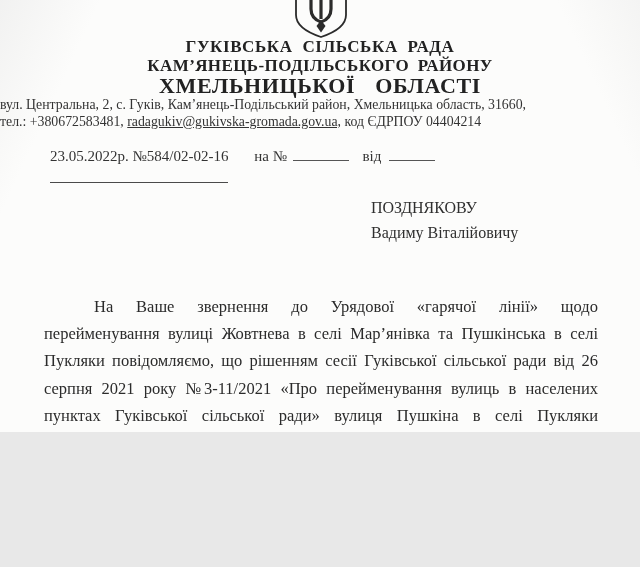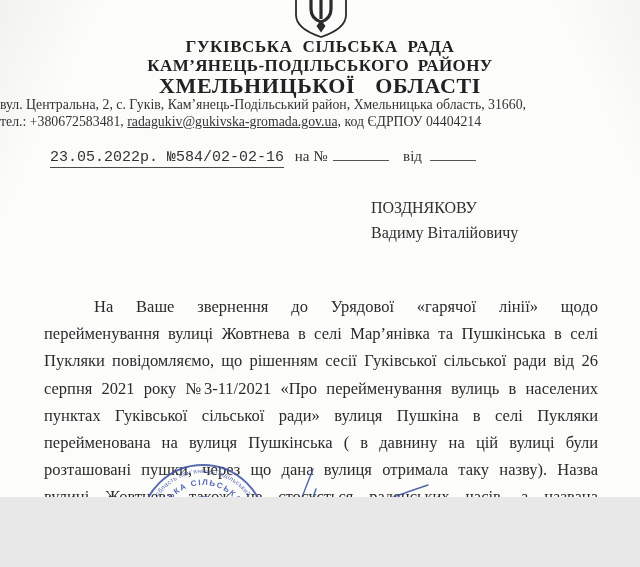--- a/index.html
+++ b/index.html
@@ -1,18 +1,18 @@
 <!DOCTYPE html>
 <html><head>
 <meta charset="utf-8">
 <style>
   html,body{margin:0;padding:0;background:#e8e8e8;}
   .page{
     position:relative;
-    width:640px;height:497px;
+    width:640px;height:432px;
     margin:0 auto;
     background:#fcfcfb;
     background-image:
       linear-gradient(115deg, rgba(210,210,210,.25) 0%, rgba(255,255,255,0) 12%),
       linear-gradient(245deg, rgba(215,215,215,.22) 0%, rgba(255,255,255,0) 10%);
     overflow:hidden;
     font-family:"Liberation Serif", serif;
     color:#2d2d2d;
   }
   
@@ -20,21 +20,21 @@
   
   .org-header{position:absolute;left:0;top:37px;width:640px;text-align:center;font-weight:bold;color:#222;}
   .org-line1{font-size:17px;letter-spacing:.6px;word-spacing:5px;line-height:19px;}
   .org-line2{font-size:17px;letter-spacing:.4px;word-spacing:4px;line-height:20px;}
   .org-line3{font-size:22px;letter-spacing:.6px;word-spacing:14px;line-height:19px;}
   
   .contacts{position:absolute;left:0;top:96px;width:640px;text-align:left;font-size:13.8px;line-height:17px;color:#333;}
   .contacts .email{text-decoration:underline;}
   
   .refline{position:absolute;left:50px;top:147px;font-size:15px;color:#333;white-space:nowrap;}
-  .ref-out{border-bottom:1px solid #4a4a4a;padding-bottom:1px;margin-right:7px;font-family:Liberation Mono, monospace;}
+  .ref-out{border-bottom:1px solid #4a4a4a;padding-bottom:18px;margin-right:22px;}
   .ref-na{margin-right:2px;}
   .blank{display:inline-block;border-bottom:1.2px solid #555;height:13px;vertical-align:baseline;}
   .b1{width:56px;margin-right:10px;}
   .b2{width:46px;margin-left:4px;}
   
   .recipient{position:absolute;left:371px;top:195px;font-size:16px;line-height:25px;color:#2f2f2f;}
   
   .body{
     position:absolute;left:44px;top:293px;width:554px;margin:0;
     font-size:16.5px;line-height:27.2px;text-align:justify;text-indent:50px;

